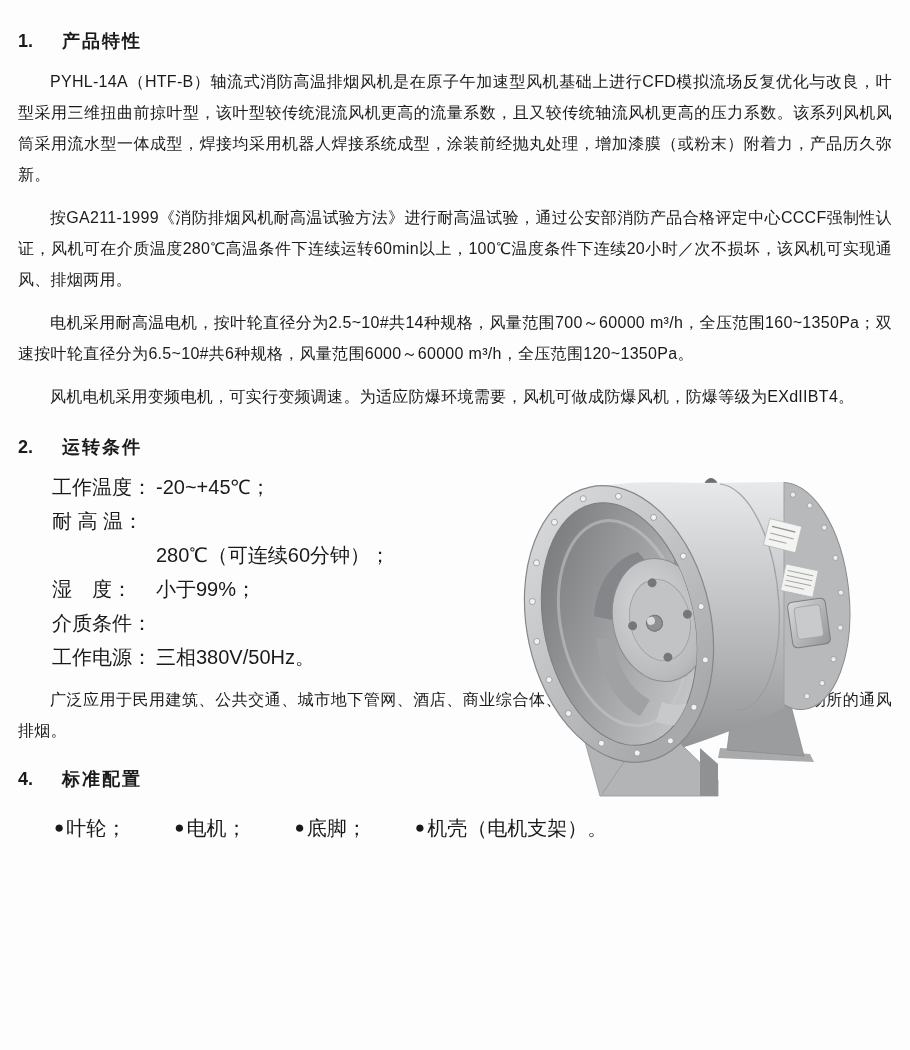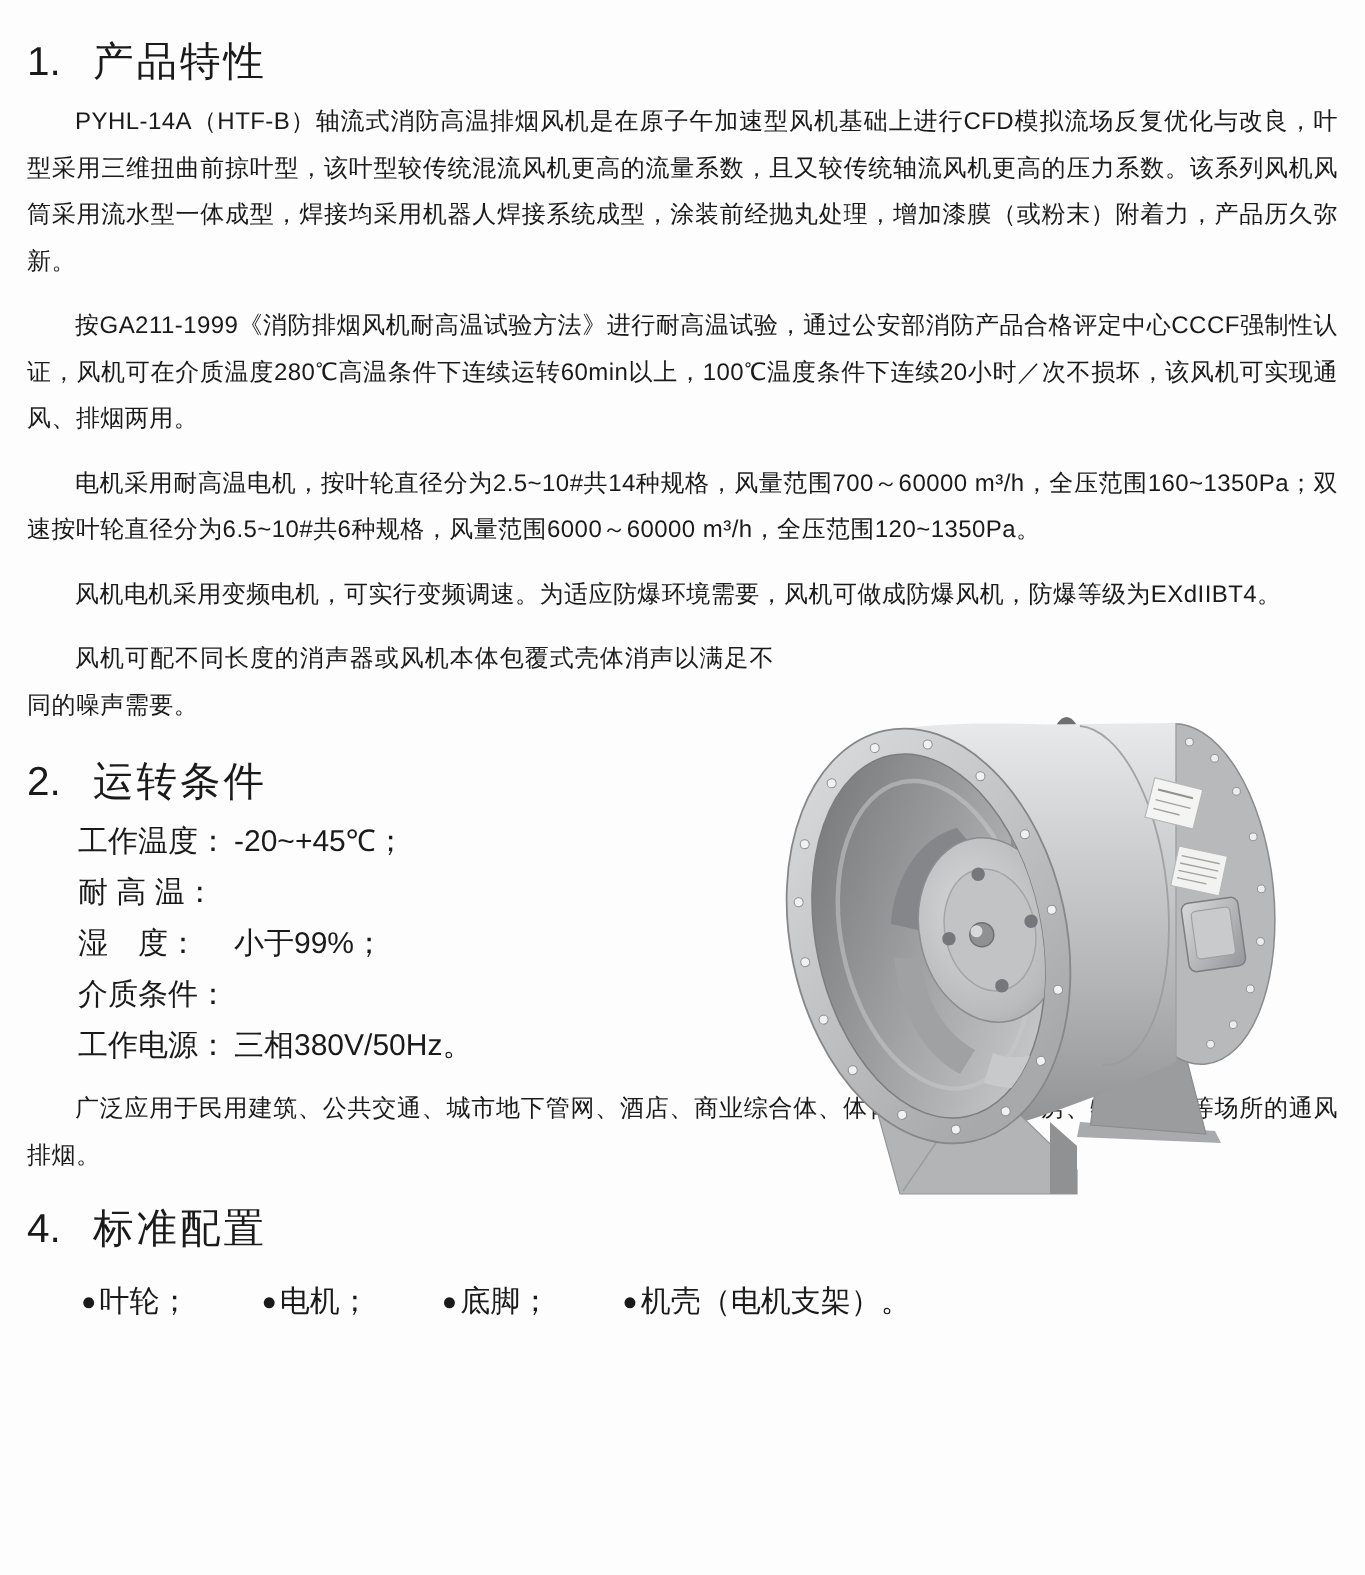--- a/index.html
+++ b/index.html
@@ -11,22 +11,22 @@
     overflow: hidden;
     font-family: "Liberation Sans", sans-serif;
     color: #1a1a1a;
   }
   .content {
     position: relative;
     padding: 24px 18px 0 18px;
     width: 874px;
   }
   .sec-heading {
-    font-size: 27px;
-    font-weight: normal;
+    font-size: 18px;
+    font-weight: bold;
     line-height: 34px;
     letter-spacing: 2px;
     white-space: nowrap;
   }
   .sec-heading .h-num {
     display: inline-block;
     min-width: 44px;
     letter-spacing: 0;
   }
   .body-p {
@@ -82,36 +82,36 @@
 
 <div class="content">
 
   <div class="sec-heading">
     <span class="h-num">1.</span><span>产品特性</span>
   </div>
   <p class="body-p p-first">PYHL-14A（HTF-B）轴流式消防高温排烟风机是在原子午加速型风机基础上进行CFD模拟流场反复优化与改良，叶型采用三维扭曲前掠叶型，该叶型较传统混流风机更高的流量系数，且又较传统轴流风机更高的压力系数。该系列风机风筒采用流水型一体成型，焊接均采用机器人焊接系统成型，涂装前经抛丸处理，增加漆膜（或粉末）附着力，产品历久弥新。</p>
   <p class="body-p">按GA211-1999《消防排烟风机耐高温试验方法》进行耐高温试验，通过公安部消防产品合格评定中心CCCF强制性认证，风机可在介质温度280℃高温条件下连续运转60min以上，100℃温度条件下连续20小时／次不损坏，该风机可实现通风、排烟两用。</p>
   <p class="body-p">电机采用耐高温电机，按叶轮直径分为2.5~10#共14种规格，风量范围700～60000 m³/h，全压范围160~1350Pa；双速按叶轮直径分为6.5~10#共6种规格，风量范围6000～60000 m³/h，全压范围120~1350Pa。</p>
   <p class="body-p">风机电机采用变频电机，可实行变频调速。为适应防爆环境需要，风机可做成防爆风机，防爆等级为EXdIIBT4。</p>
-  <p class="body-p p-narrow">风机可配不同长度的消声器或风机本体包覆式壳体消声以满足不同的噪声需要。</p>
 
   <div class="sec2-wrap">
     <div class="sec-heading h2-gap">
       <span class="h-num">2.</span><span>运转条件</span>
     </div>
     <div class="cond-list">
       <div class="cond-row">
         <span class="cond-label">工作温度：</span>
         <span>-20~+45℃；</span>
       </div>
       <div class="cond-row">
         <span class="cond-label">耐 高 温：</span>
       </div>
       <div class="cond-row">
         <span class="cond-label"></span>
+        <span>280℃（可连续60分钟）；</span>
       </div>
       <div class="cond-row">
         <span class="cond-label">湿　度：</span>
         <span>小于99%；</span>
       </div>
       <div class="cond-row">
         <span class="cond-label">介质条件：</span>
       </div>
       <div class="cond-row">
         <span class="cond-label">工作电源：</span>

